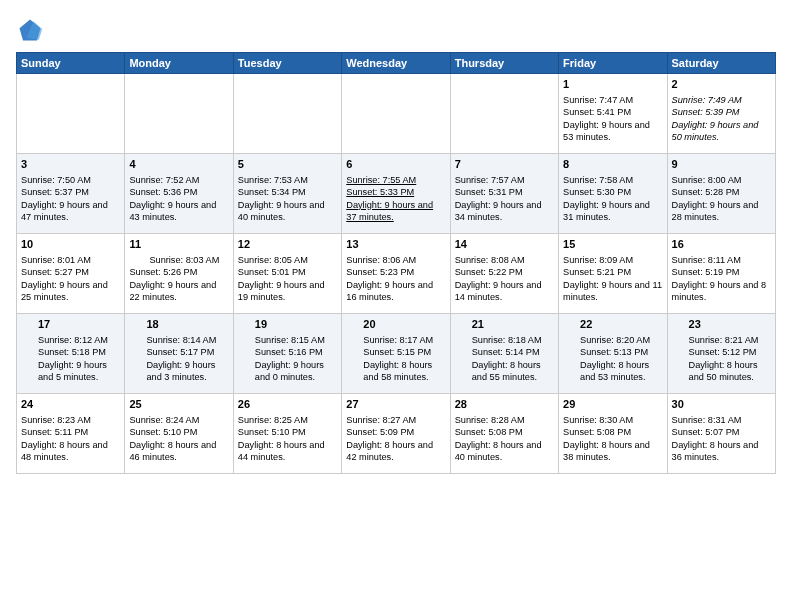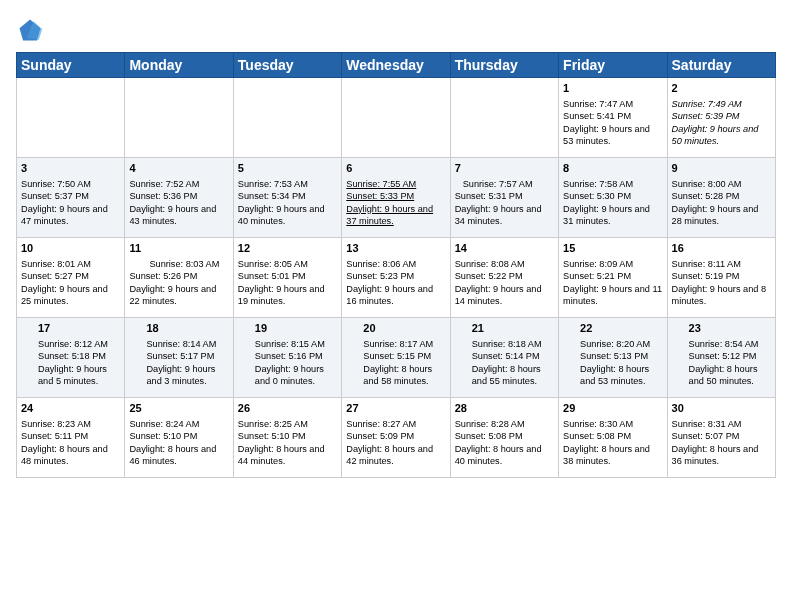--- a/index.html
+++ b/index.html
@@ -50,21 +50,21 @@
       color: #444;
     }
     .calendar {
       width: 100%;
       border-collapse: collapse;
       table-layout: fixed;
     }
     .calendar th {
       background: #2563a8;
       color: #fff;
-      font-size: 14px;
+      font-size: 11px;
       font-weight: bold;
       padding: 4px 4px;
       text-align: left;
       border: 1px solid #1a4f8a;
     }
     .calendar td {
       vertical-align: top;
       border: 1px solid #ccc;
       padding: 3px 4px;
       font-size: 9.2px;
@@ -146,21 +146,21 @@
 Daylight: 9 hours and 47 minutes.</span></td>
           <td><span class="day-num">4</span><span style="white-space: pre-line; margin-top: 36px;">Sunrise: 7:52 AM
 Sunset: 5:36 PM
 Daylight: 9 hours and 43 minutes.</span></td>
           <td><span class="day-num">5</span><span style="white-space: pre-line;">Sunrise: 7:53 AM
 Sunset: 5:34 PM
 Daylight: 9 hours and 40 minutes.</span></td>
           <td><span class="day-num">6</span><span style="white-space: pre-line; text-decoration: underline;">Sunrise: 7:55 AM
 Sunset: 5:33 PM
 Daylight: 9 hours and 37 minutes.</span></td>
-          <td><span class="day-num">7</span><span style="white-space: pre-line; margin-left: 8px;">Sunrise: 7:57 AM
+          <td><span class="day-num">7</span><span style="white-space: pre-line;">Sunrise: 7:57 AM
 Sunset: 5:31 PM
 Daylight: 9 hours and 34 minutes.</span></td>
           <td><span class="day-num">8</span><span style="white-space: pre-line;">Sunrise: 7:58 AM
 Sunset: 5:30 PM
 Daylight: 9 hours and 31 minutes.</span></td>
           <td><span class="day-num">9</span><span style="white-space: pre-line; text-align: center;">Sunrise: 8:00 AM
 Sunset: 5:28 PM
 Daylight: 9 hours and 28 minutes.</span></td>
         </tr>
         <tr class="row3">
@@ -198,21 +198,21 @@
 Daylight: 9 hours and 0 minutes.</span></td>
           <td><span class="day-num">20</span><span style="white-space: pre-line;">Sunrise: 8:17 AM
 Sunset: 5:15 PM
 Daylight: 8 hours and 58 minutes.</span></td>
           <td><span class="day-num">21</span><span style="white-space: pre-line;">Sunrise: 8:18 AM
 Sunset: 5:14 PM
 Daylight: 8 hours and 55 minutes.</span></td>
           <td><span class="day-num">22</span><span style="white-space: pre-line; margin-top: 40px;">Sunrise: 8:20 AM
 Sunset: 5:13 PM
 Daylight: 8 hours and 53 minutes.</span></td>
-          <td><span class="day-num">23</span><span style="white-space: pre-line;">Sunrise: 8:54 AM
+          <td><span class="day-num">23</span><span style="white-space: pre-line;">Sunrise: 8:21 AM
 Sunset: 5:12 PM
 Daylight: 8 hours and 50 minutes.</span></td>
         </tr>
         <tr class="row5">
           <td><span class="day-num">24</span><span style="white-space: pre-line;">Sunrise: 8:23 AM
 Sunset: 5:11 PM
 Daylight: 8 hours and 48 minutes.</span></td>
           <td><span class="day-num">25</span><span style="white-space: pre-line;">Sunrise: 8:24 AM
 Sunset: 5:10 PM
 Daylight: 8 hours and 46 minutes.</span></td>

